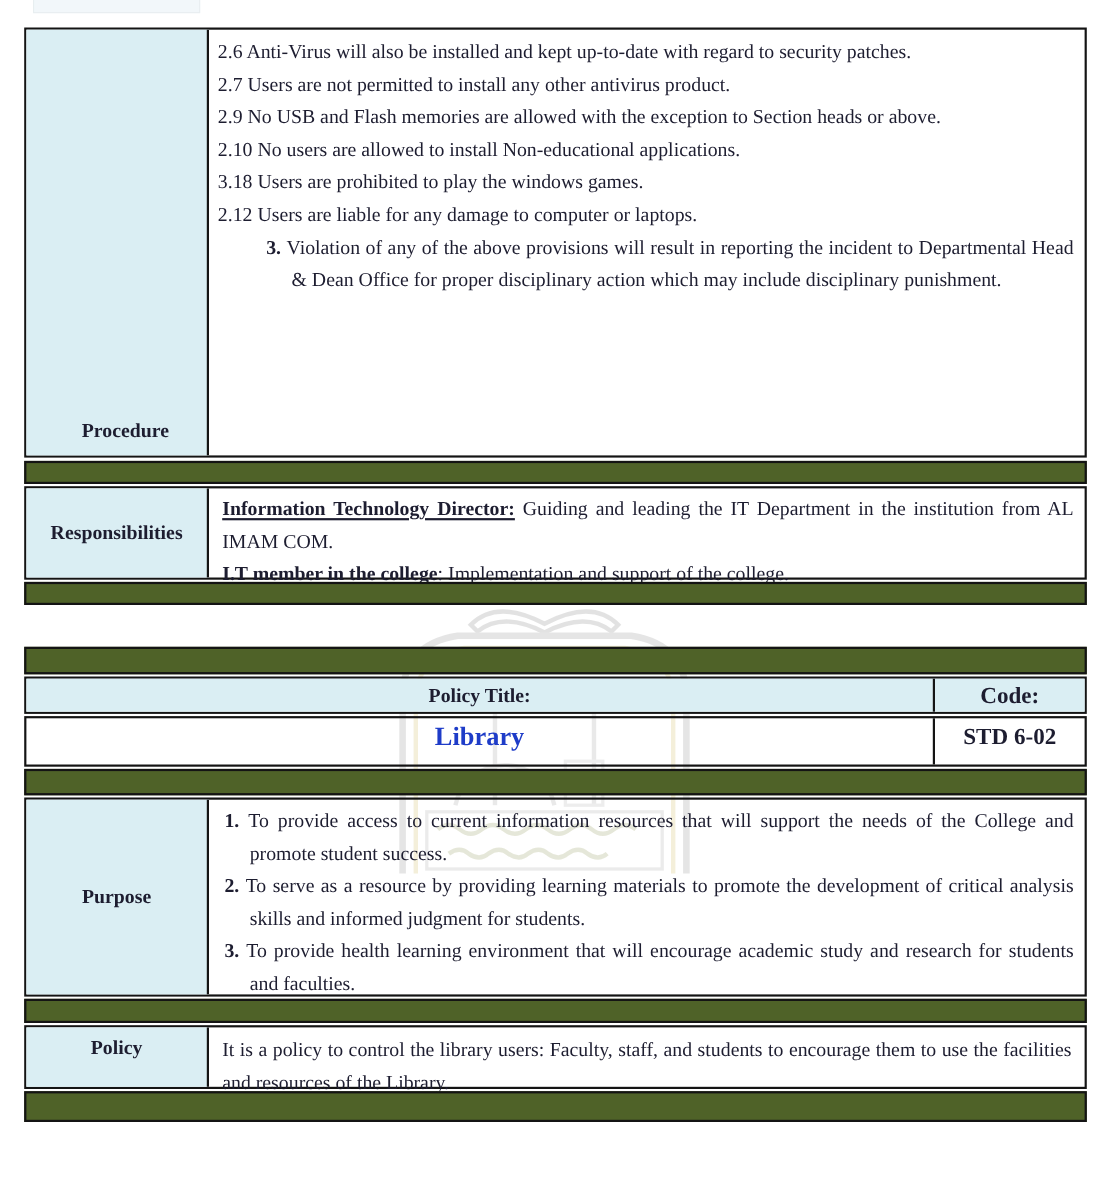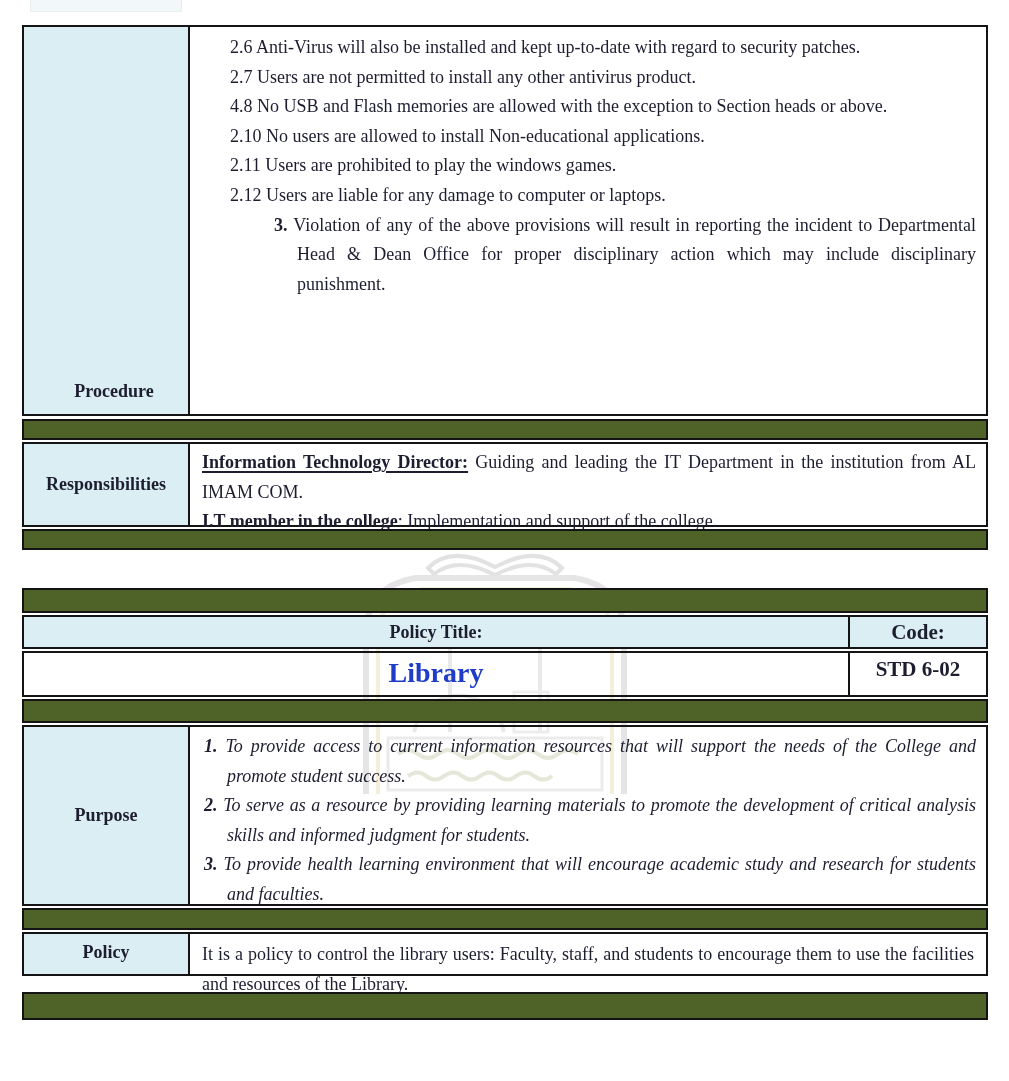--- a/index.html
+++ b/index.html
@@ -45,24 +45,24 @@
   #bar-1{top:419px;height:21px;}
   #row-responsibilities{top:442px;height:85px;}
   #bar-2{top:529px;height:21px;}
   
   #bar-3{top:588px;height:25px;}
   #row-header{top:615px;height:34px;}
   #row-title{top:651px;height:46px;}
   #bar-4{top:699px;height:24px;}
   #row-purpose{top:725px;height:181px;}
   #bar-5{top:908px;height:22px;}
-  #row-policy{top:932px;height:44px;}
+  #row-policy{top:932px;height:58px;}
   #bar-6{top:992px;height:28px;}
   
-  #procedure-content{padding:6px 10px 6px 40px;}
+  #procedure-content{padding:6px 10px 6px 8px;}
   .p-item{padding-left:38px;text-indent:-38px;}
   .p-item.top{padding-left:23px;text-indent:-23px;margin-left:44px;}
   .num{white-space:pre;}
   .num.b{font-weight:bold;}
   
   #responsibilities-content{padding:4px 10px 4px 12px;}
   .r-title{
     font-weight:bold;text-decoration:underline;
     text-decoration-thickness:2px;text-underline-offset:3px;
   }
@@ -72,23 +72,23 @@
     font-weight:bold;font-size:18px;background:var(--label-bg);
   }
   .code-cell{
     flex:0 0 138px;width:138px;border-left:2px solid var(--border);
     box-sizing:border-box;display:flex;align-items:center;justify-content:center;
     font-weight:bold;font-size:21px;background:var(--label-bg);
   }
   #row-title .head-cell,#row-title .code-cell{
     background:transparent;align-items:flex-start;padding-top:4px;
   }
-  #policy-title-value{color:var(--title-blue);font-size:28px;font-weight:bold;}
+  #policy-title-value{color:var(--title-blue);font-size:24px;font-weight:bold;}
   
-  #purpose-content{padding:5px 10px 5px 14px;font-style:italic;}
+  #purpose-content{padding:5px 10px 5px 14px;}
   .pu-item{padding-left:23px;text-indent:-23px;}
   
   #policy-content{padding:6px 12px 6px 12px;}
 </style>
 </head>
 <body>
 
 <div id="page">
 
   <div id="top-remnant"></div>
@@ -110,23 +110,23 @@
     <rect x="36" y="196" width="214" height="52" fill="none" stroke="#b8b8b8" stroke-width="3"></rect>
     <path d="M46 212 q 10 -8 20 0 q 10 8 20 0 q 10 -8 20 0 q 10 8 20 0 q 10 -8 20 0 q 10 8 20 0 q 10 -8 20 0 q 10 8 20 0 q 10 -8 20 0" fill="none" stroke="#a6ab78" stroke-width="4"></path>
     <path d="M56 234 q 10 -7 18 0 q 10 7 18 0 q 10 -7 18 0 q 10 7 18 0 q 10 -7 18 0 q 10 7 18 0 q 10 -7 18 0 q 10 7 18 0" fill="none" stroke="#a6ab78" stroke-width="4"></path>
   </svg>
 
   <div class="row" id="row-procedure">
     <div class="label-cell label-bottom">Procedure</div>
     <div class="content-cell" id="procedure-content">
         <div class="p-item"><span class="num">2.6 </span>Anti-Virus will also be installed and kept up-to-date with regard to security patches.</div>
         <div class="p-item"><span class="num">2.7 </span>Users are not permitted to install any other antivirus product.</div>
-        <div class="p-item"><span class="num">4.8 </span>No USB and Flash memories are allowed with the exception to Section heads or above.</div>
+        <div class="p-item"><span class="num">2.9 </span>No USB and Flash memories are allowed with the exception to Section heads or above.</div>
         <div class="p-item"><span class="num">2.10 </span>No users are allowed to install Non-educational applications.</div>
-        <div class="p-item"><span class="num">2.11 </span>Users are prohibited to play the windows games.</div>
+        <div class="p-item"><span class="num">3.18 </span>Users are prohibited to play the windows games.</div>
         <div class="p-item"><span class="num">2.12 </span>Users are liable for any damage to computer or laptops.</div>
         <div class="p-item top"><span class="num b">3. </span>Violation of any of the above provisions will result in reporting the incident to Departmental Head &amp; Dean Office for proper disciplinary action which may include disciplinary punishment.</div>
       </div>
   </div>
 
   <div class="bar" id="bar-1"></div>
 
   <div class="row" id="row-responsibilities">
     <div class="label-cell">Responsibilities</div>
     <div class="content-cell" id="responsibilities-content">

